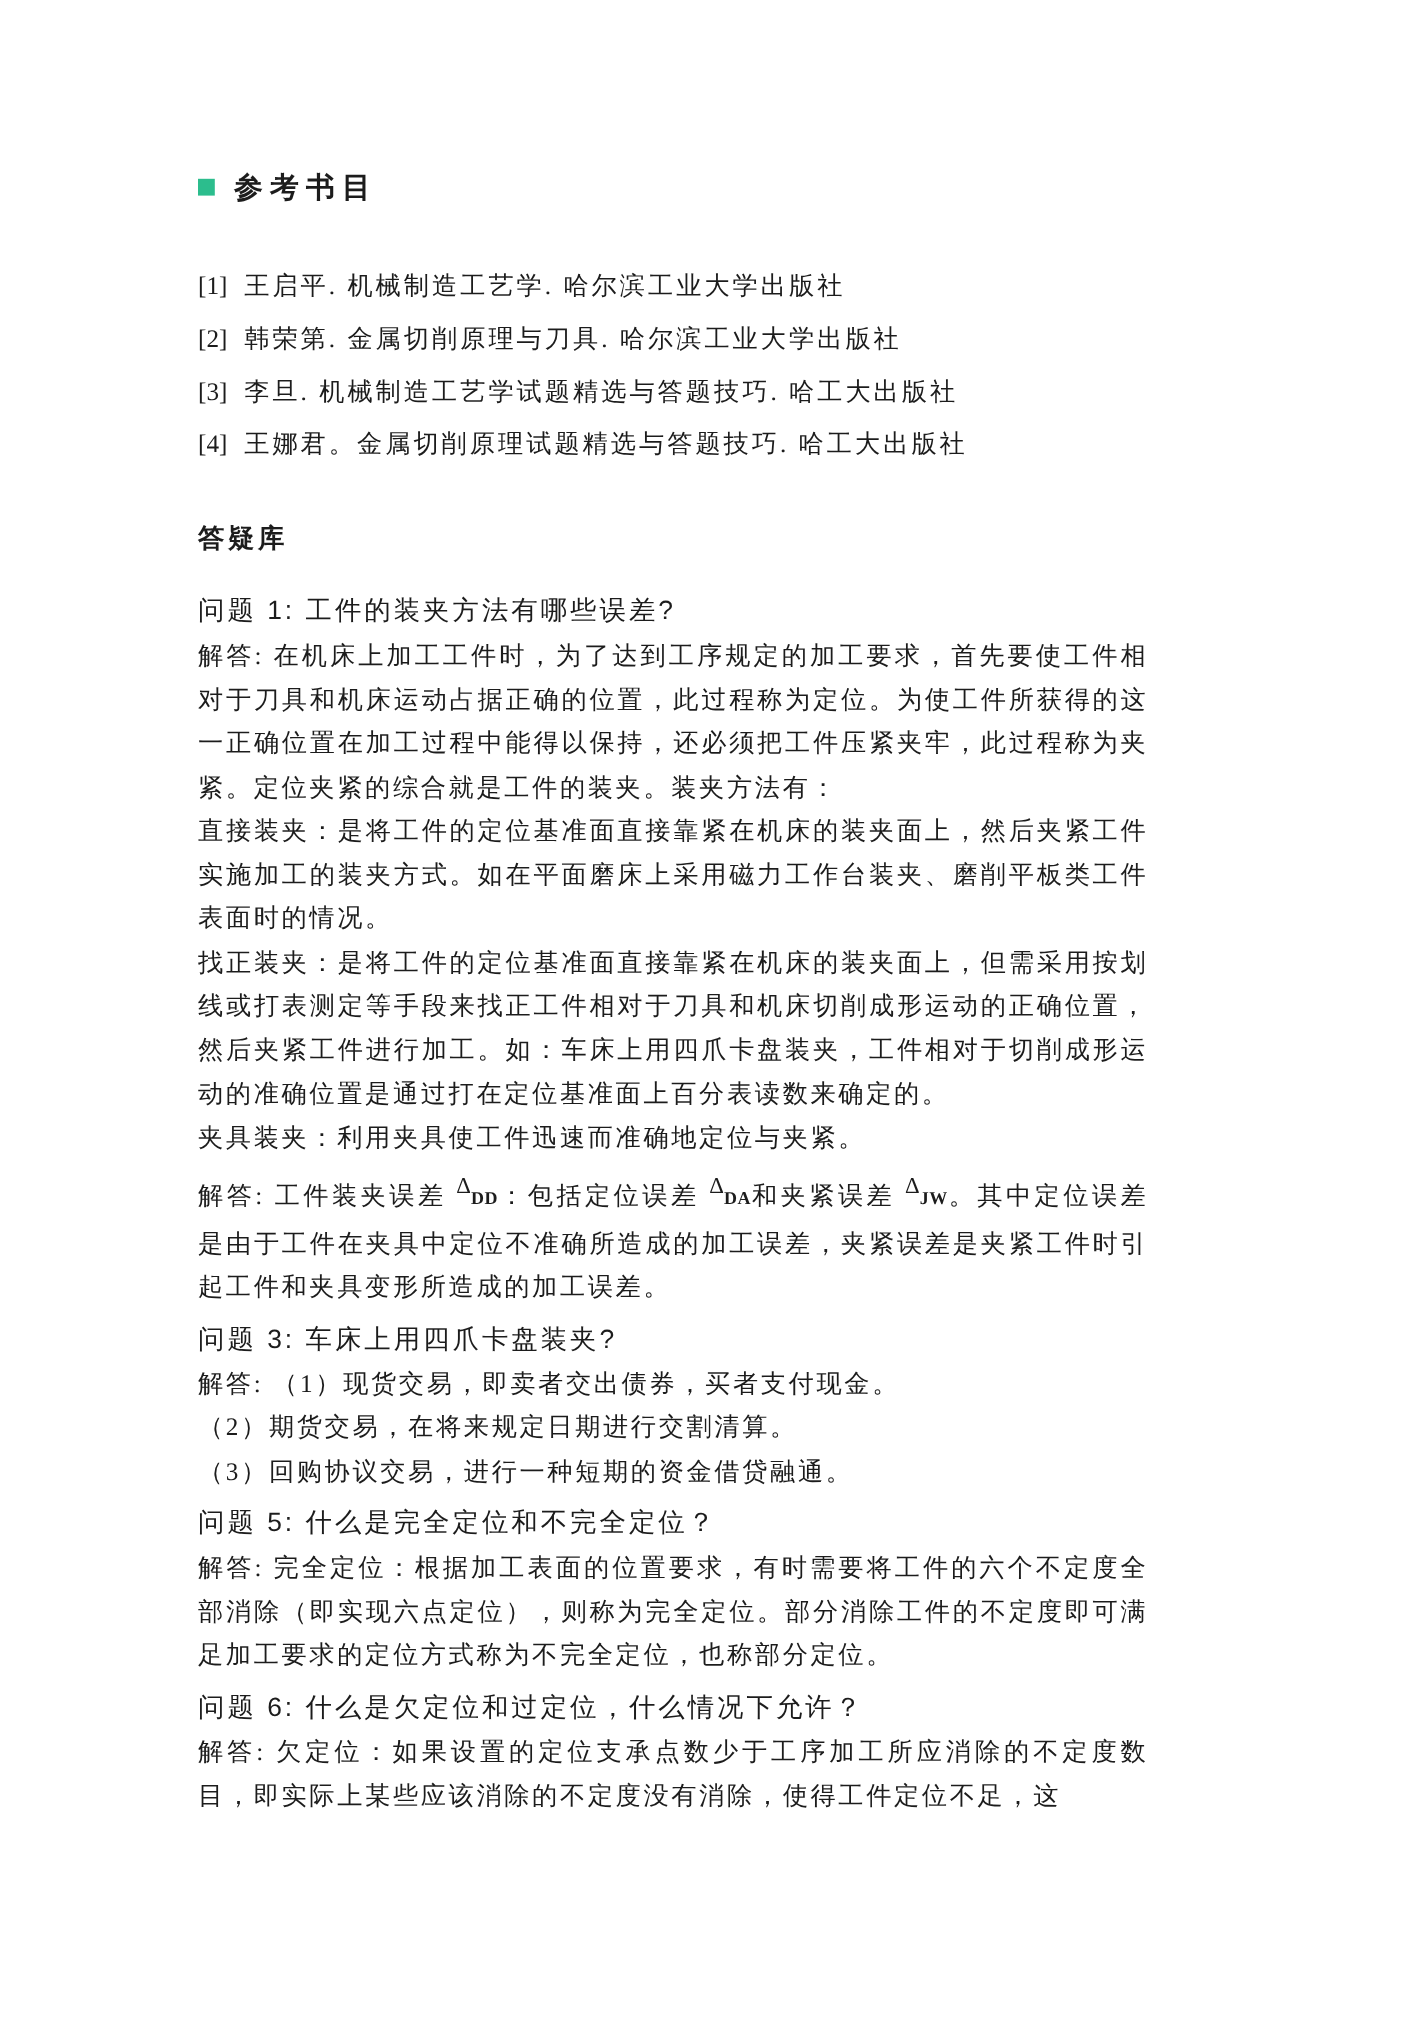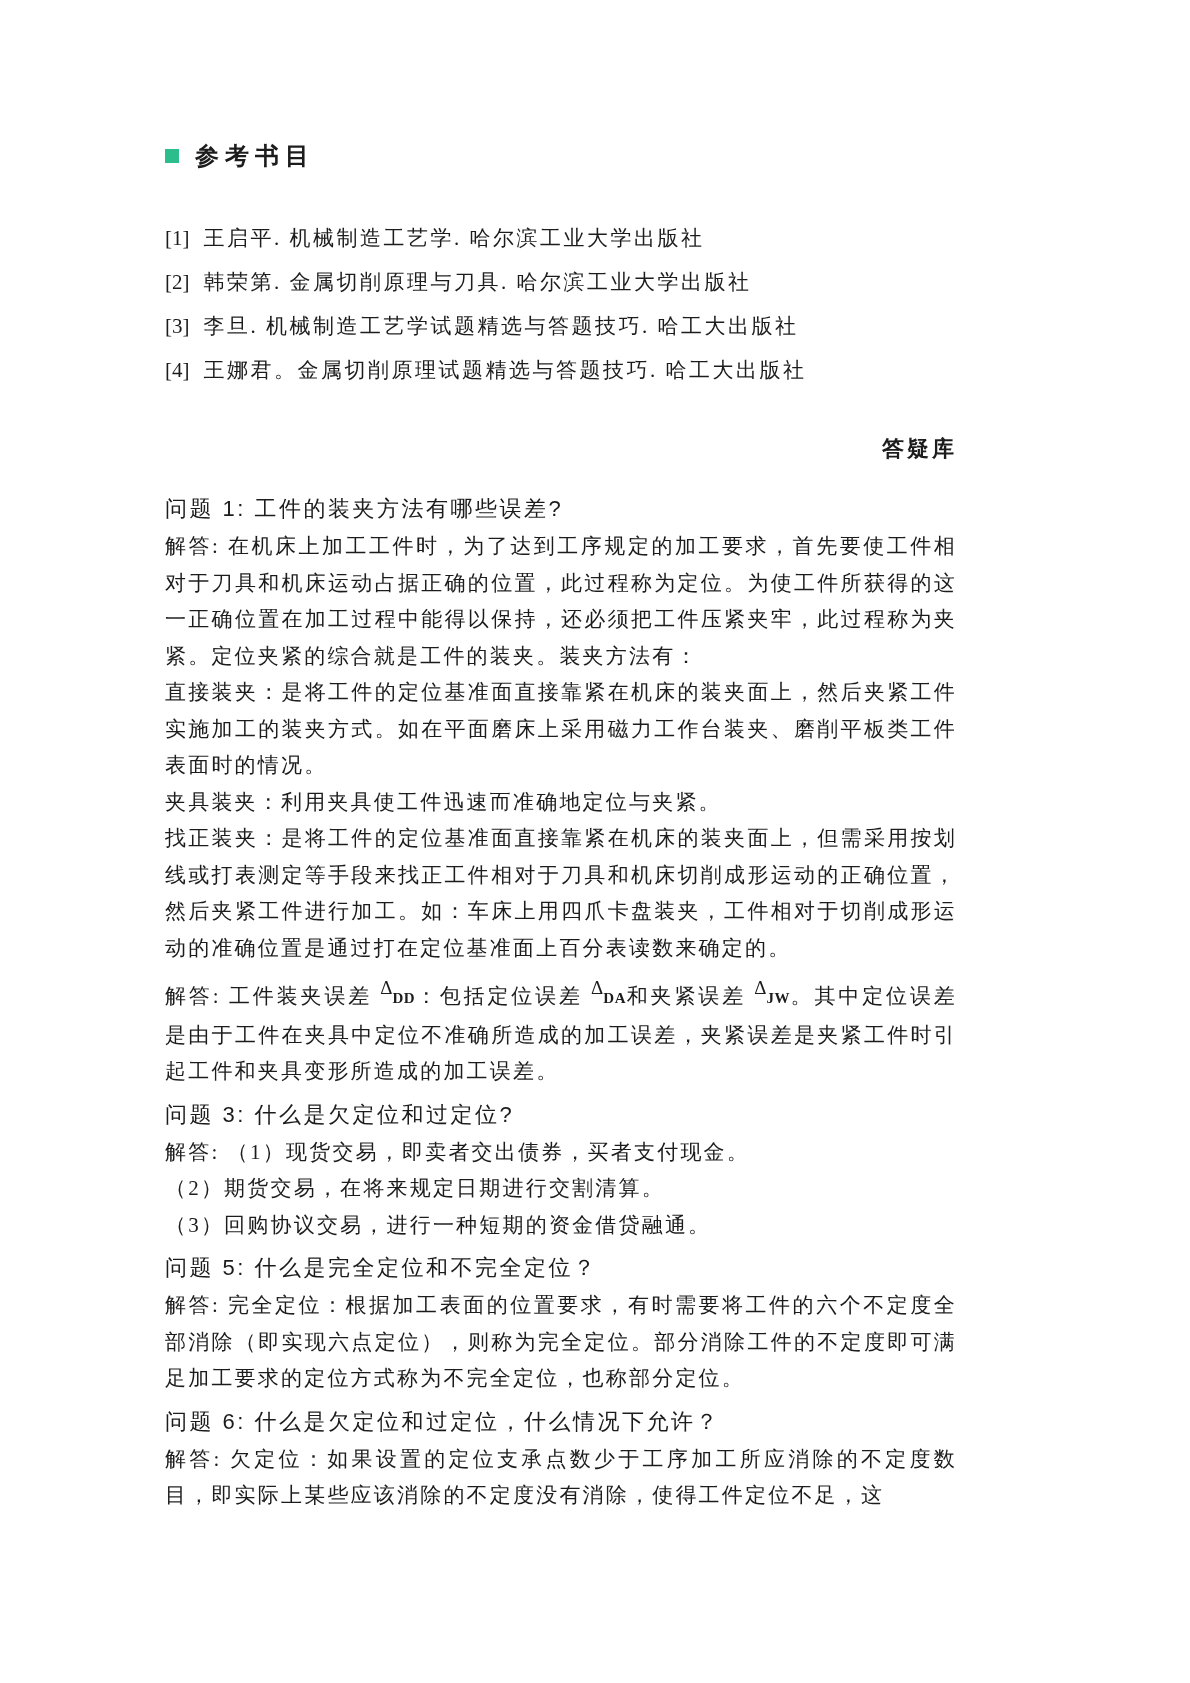--- a/index.html
+++ b/index.html
@@ -50,21 +50,20 @@
     flex: 0 0 auto;
     letter-spacing: 0;
   }
   
   .qa-title {
     font-family: "Liberation Sans", "DejaVu Sans", sans-serif;
     font-weight: bold;
     font-size: 22px;
     letter-spacing: 3px;
     margin: 0 0 28px 0;
-    text-align: right;
   }
   .question {
     font-family: "Liberation Sans", "DejaVu Sans", sans-serif;
     font-weight: normal;
     font-size: 22px;
     letter-spacing: 2.5px;
     line-height: 34px;
     margin: 8px 0 2px 0;
   }
   .para {
@@ -121,30 +120,30 @@
       <span>王娜君。金属切削原理试题精选与答题技巧. 哈工大出版社</span>
     </div>
   </div>
 
   <div class="qa-title">答疑库</div>
 
   <div>
     <div class="question">问题 1: 工件的装夹方法有哪些误差?</div>
     <p class="para">解答: 在机床上加工工件时，为了达到工序规定的加工要求，首先要使工件相对于刀具和机床运动占据正确的位置，此过程称为定位。为使工件所获得的这一正确位置在加工过程中能得以保持，还必须把工件压紧夹牢，此过程称为夹紧。定位夹紧的综合就是工件的装夹。装夹方法有：</p>
     <p class="para">直接装夹：是将工件的定位基准面直接靠紧在机床的装夹面上，然后夹紧工件实施加工的装夹方式。如在平面磨床上采用磁力工作台装夹、磨削平板类工件表面时的情况。</p>
+    <p class="para">找正装夹：是将工件的定位基准面直接靠紧在机床的装夹面上，但需采用按划线或打表测定等手段来找正工件相对于刀具和机床切削成形运动的正确位置，然后夹紧工件进行加工。如：车床上用四爪卡盘装夹，工件相对于切削成形运动的准确位置是通过打在定位基准面上百分表读数来确定的。</p>
     <p class="para">夹具装夹：利用夹具使工件迅速而准确地定位与夹紧。</p>
-    <p class="para">找正装夹：是将工件的定位基准面直接靠紧在机床的装夹面上，但需采用按划线或打表测定等手段来找正工件相对于刀具和机床切削成形运动的正确位置，然后夹紧工件进行加工。如：车床上用四爪卡盘装夹，工件相对于切削成形运动的准确位置是通过打在定位基准面上百分表读数来确定的。</p>
   </div>
 
   <div>
     <p class="para formula-line"><span>解答: 工件装夹误差 </span><span class="fwrap"><span class="fdelta">Δ</span><span class="fsub">DD</span></span><span>：包括定位误差 </span><span class="fwrap"><span class="fdelta">Δ</span><span class="fsub">DA</span></span><span>和夹紧误差 </span><span class="fwrap"><span class="fdelta">Δ</span><span class="fsub">JW</span></span><span>。其中定位误差是由于工件在夹具中定位不准确所造成的加工误差，夹紧误差是夹紧工件时引起工件和夹具变形所造成的加工误差。</span></p>
   </div>
 
   <div>
-    <div class="question">问题 3: 什么是欠定位和过定位?</div>
+    <div class="question">问题 3: 车床上用四爪卡盘装夹?</div>
     <p class="para">解答: （1）现货交易，即卖者交出债券，买者支付现金。</p>
     <p class="para">（2）期货交易，在将来规定日期进行交割清算。</p>
     <p class="para">（3）回购协议交易，进行一种短期的资金借贷融通。</p>
   </div>
 
 
   <div>
     <div class="question">问题 5: 什么是完全定位和不完全定位？</div>
     <p class="para">解答: 完全定位：根据加工表面的位置要求，有时需要将工件的六个不定度全部消除（即实现六点定位），则称为完全定位。部分消除工件的不定度即可满足加工要求的定位方式称为不完全定位，也称部分定位。</p>
   </div>

